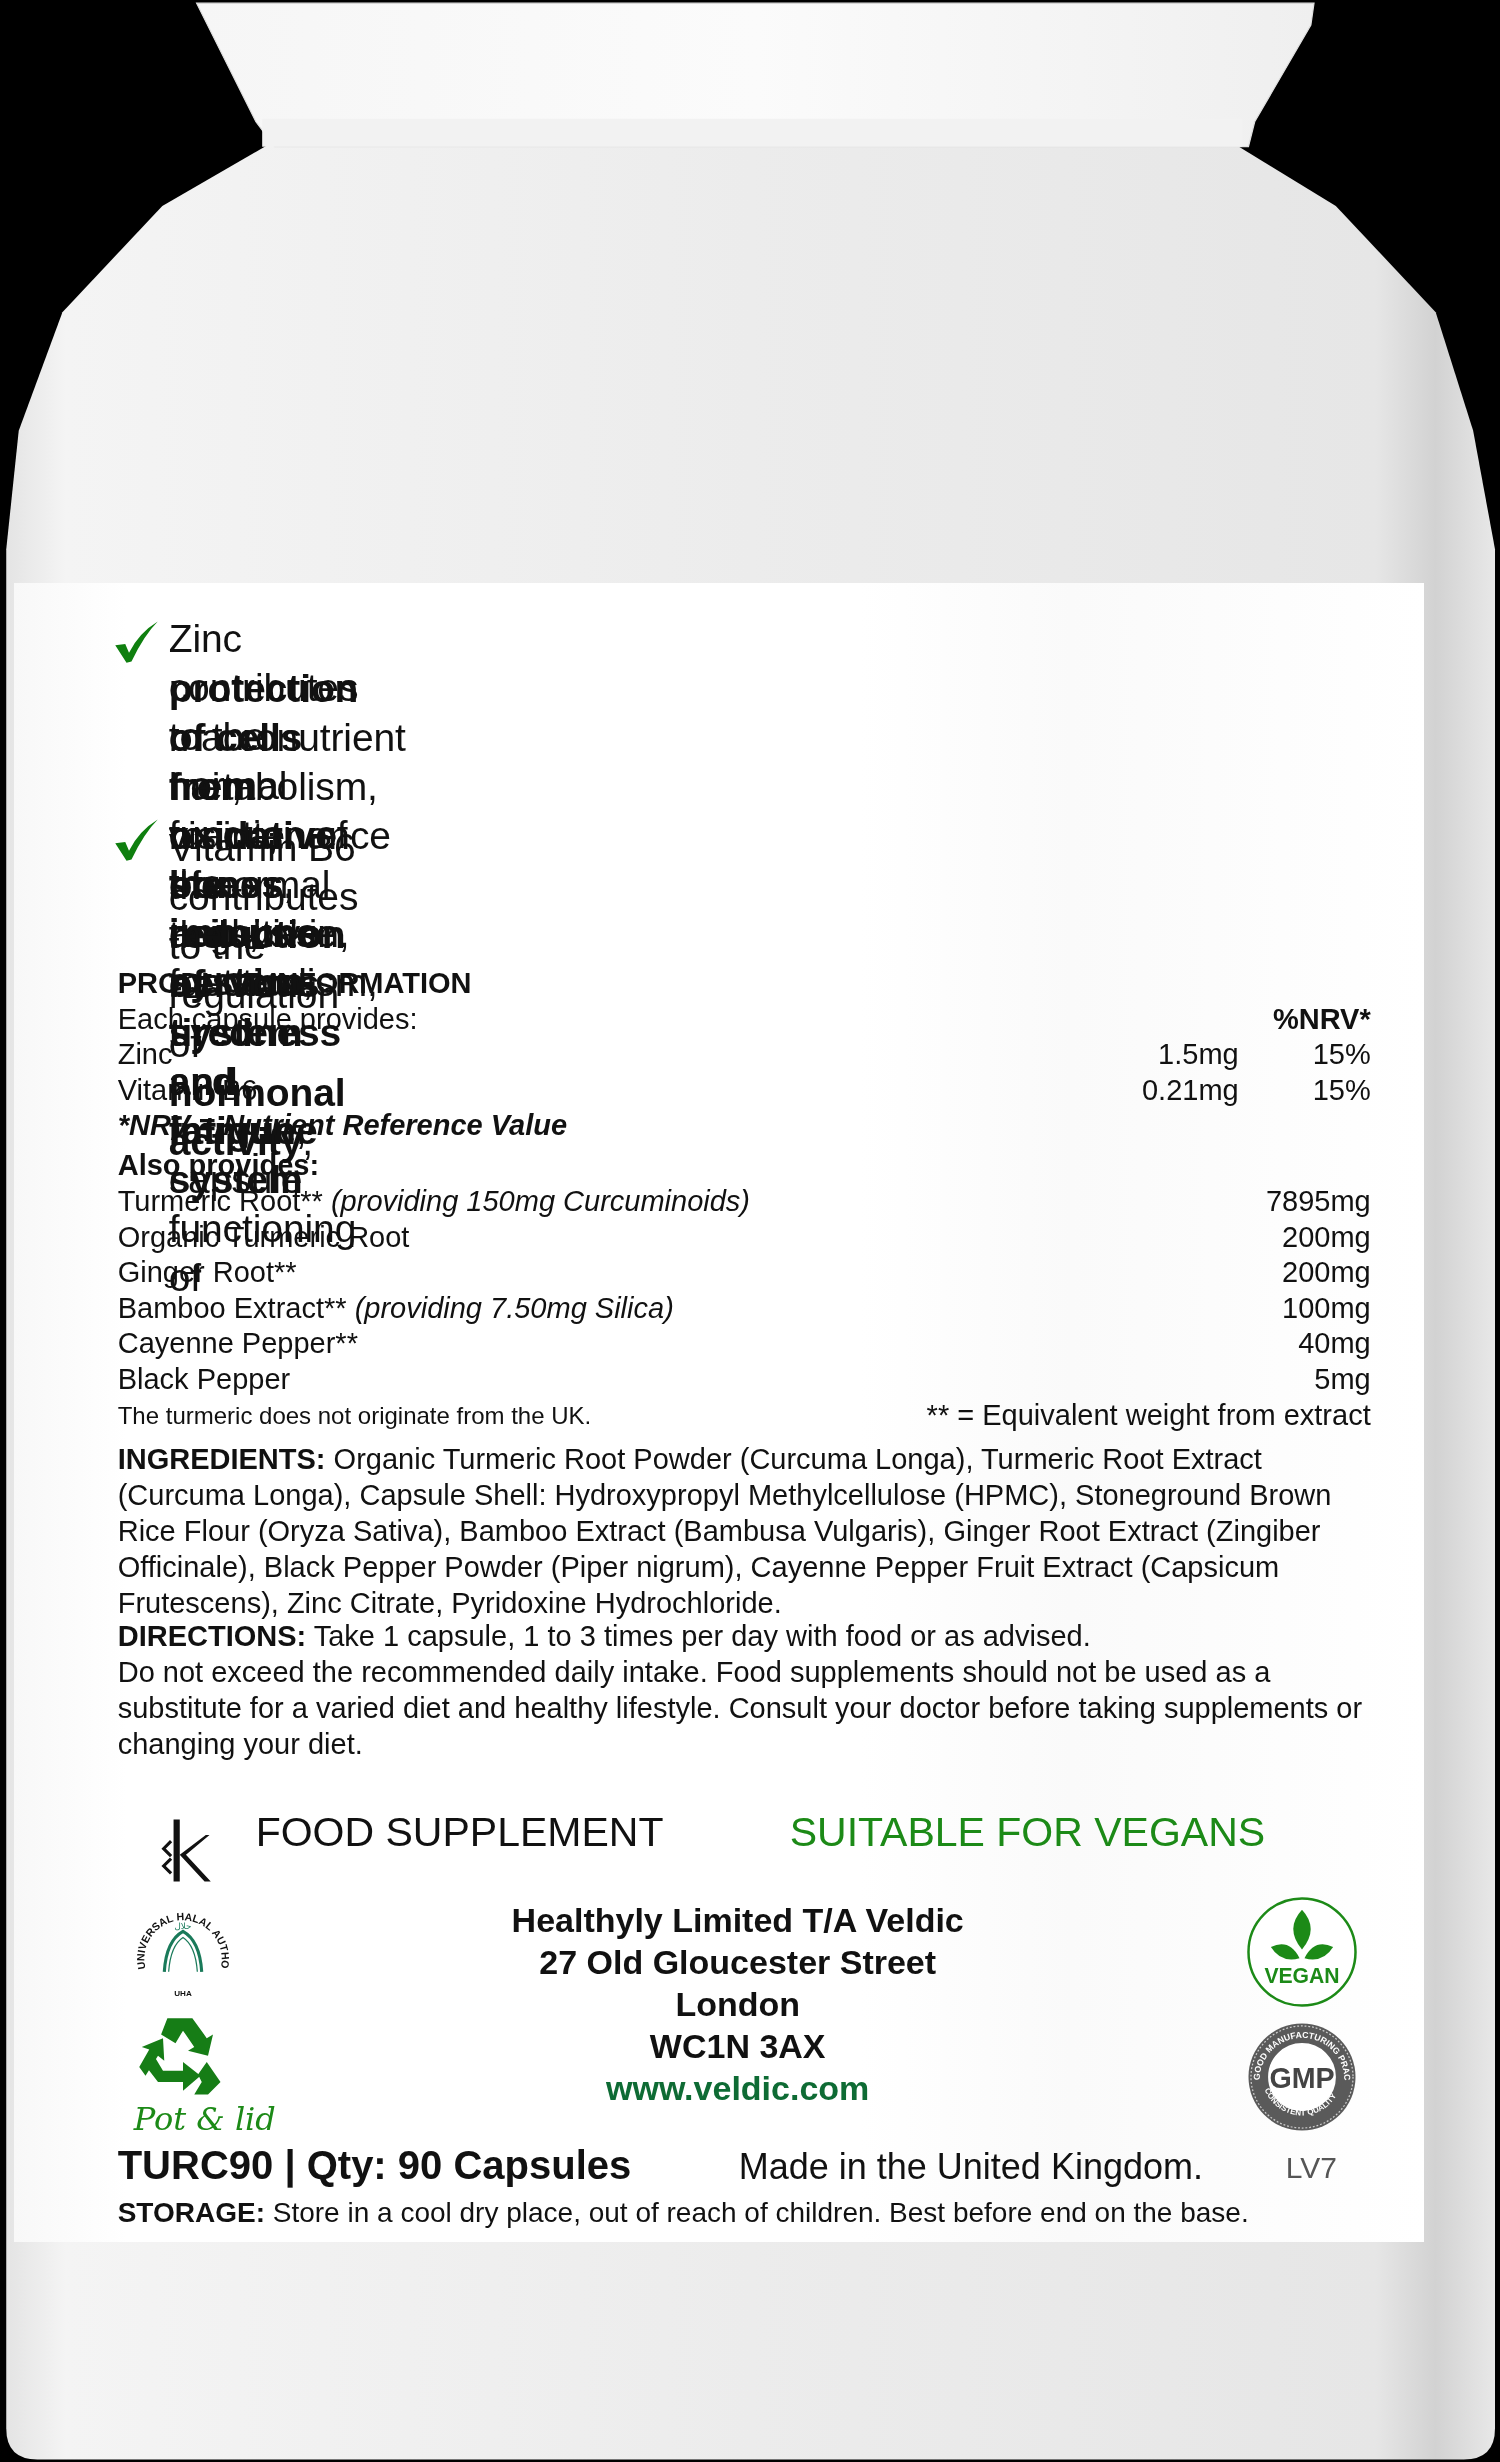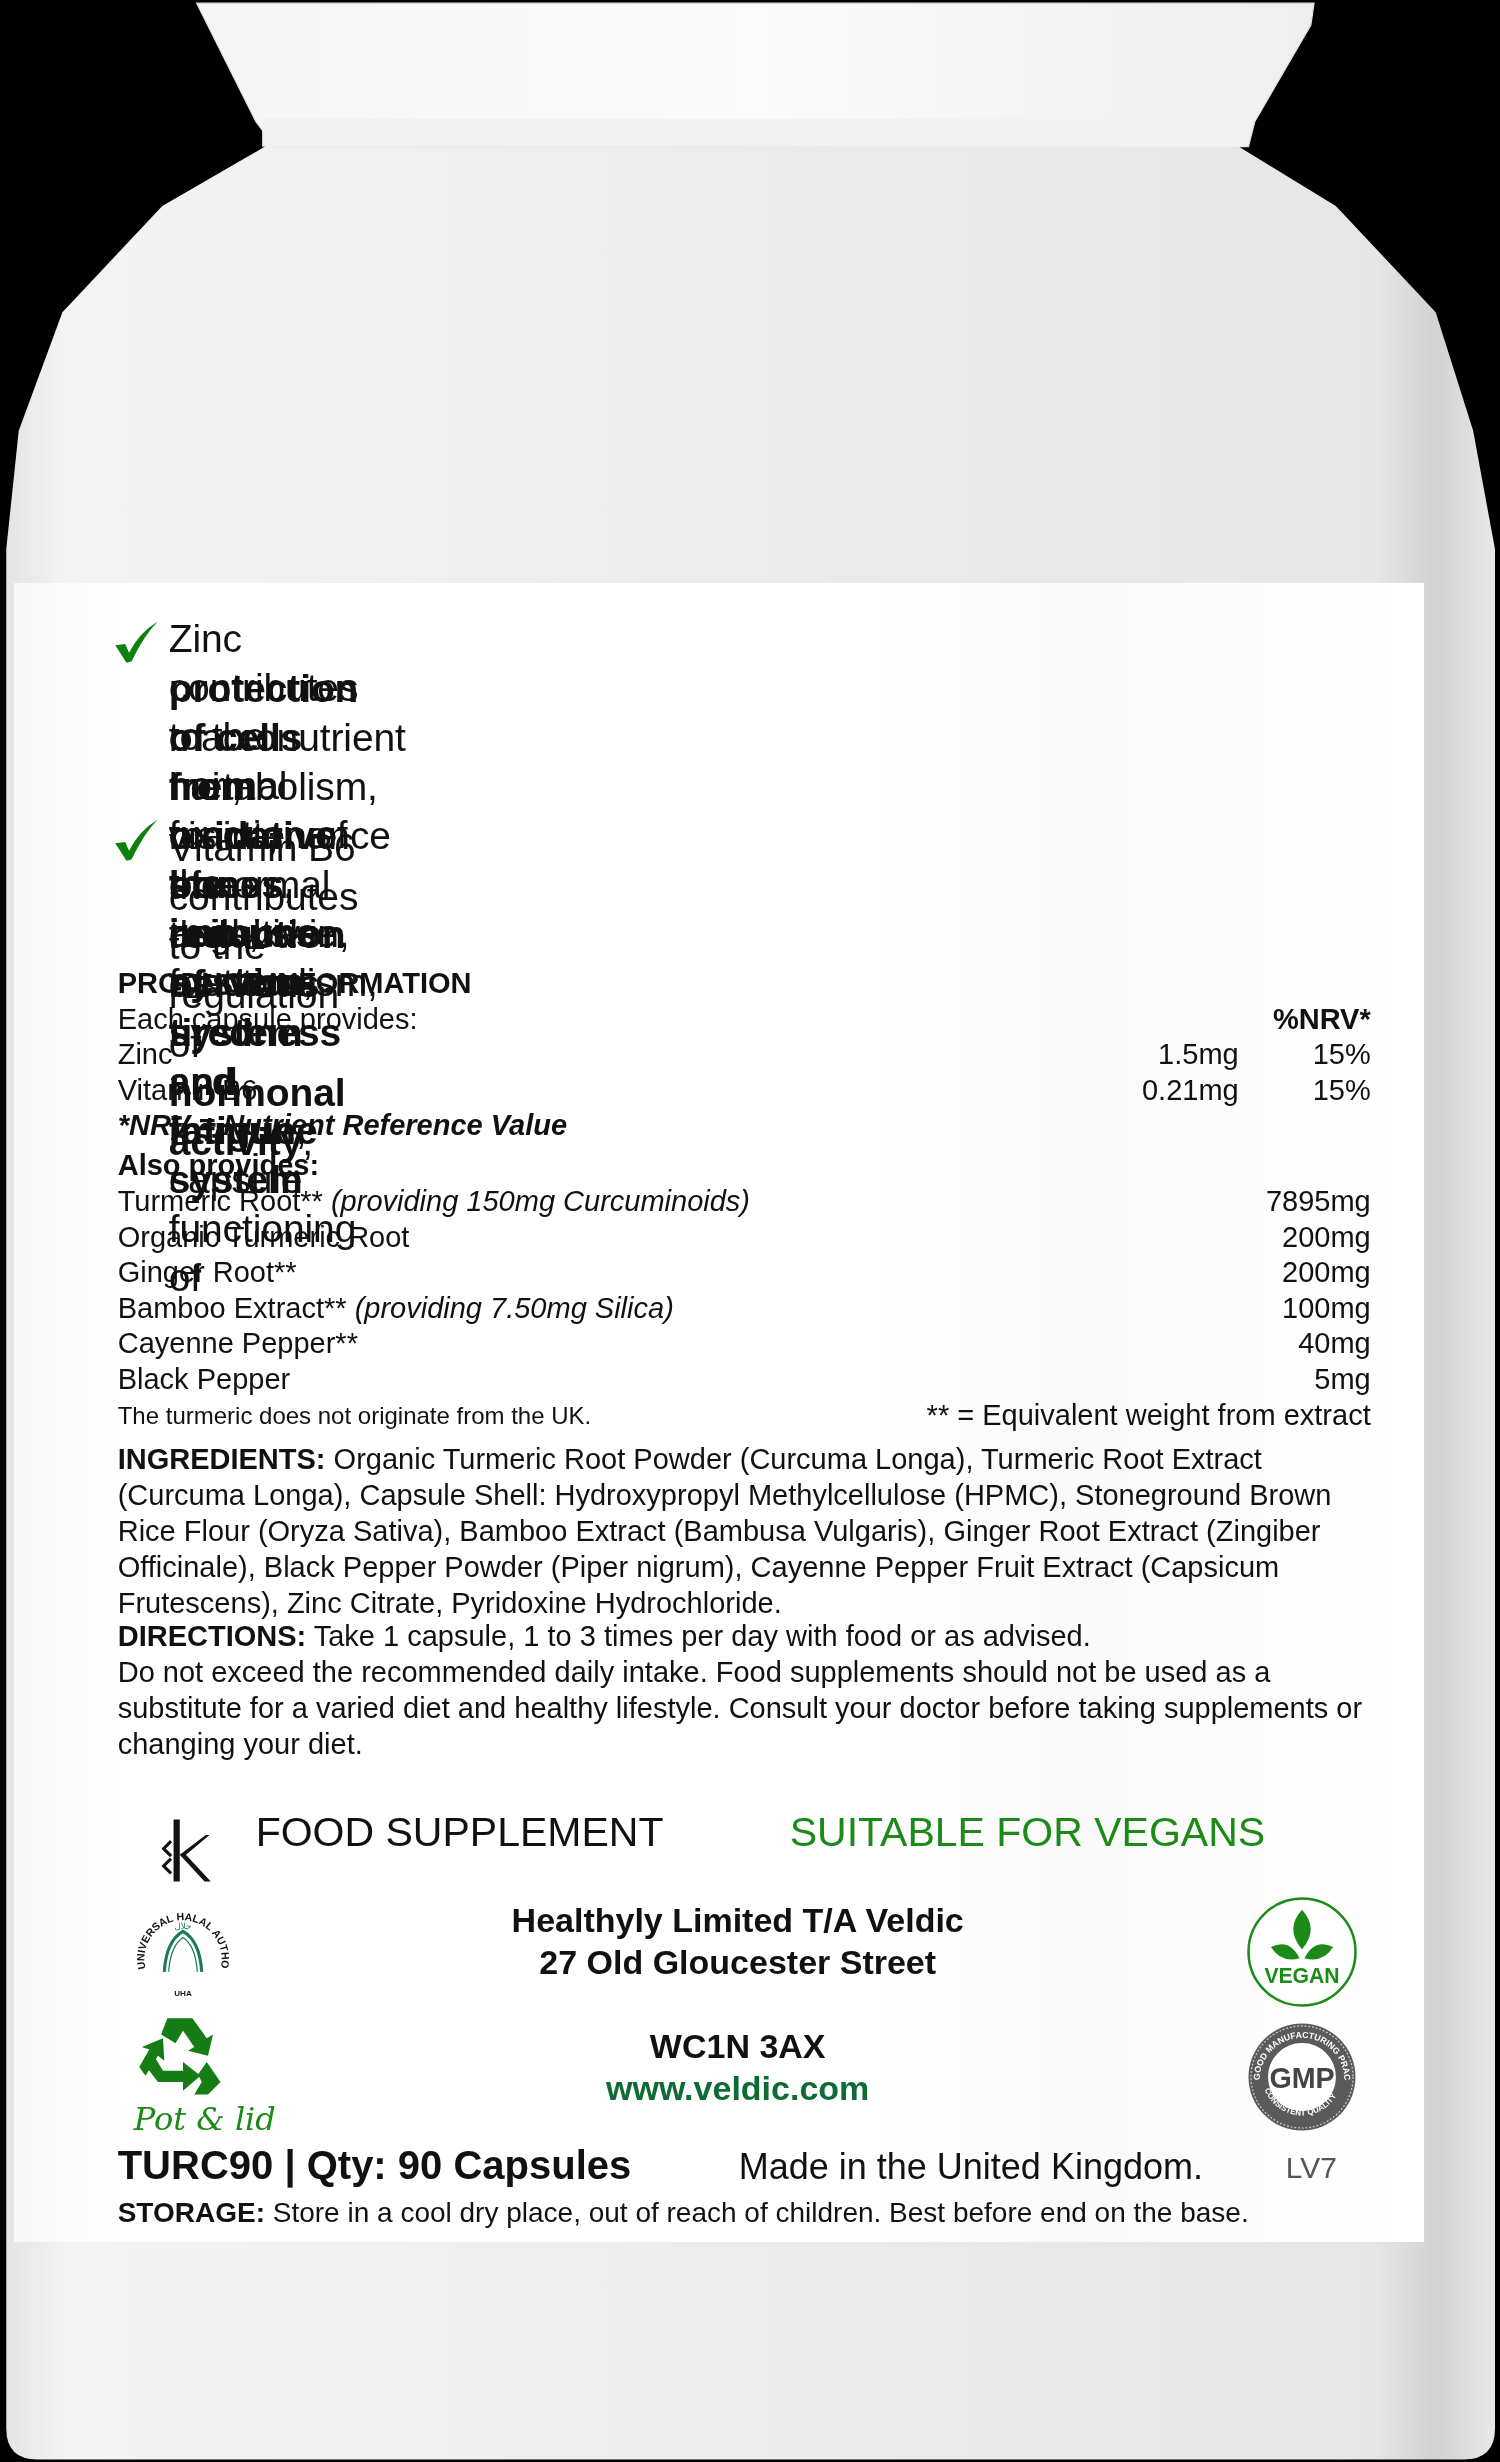--- a/index.html
+++ b/index.html
@@ -146,20 +146,21 @@
       <path d="M55 8 L95 8 L118 40 L128 34 L120 68 L88 60 L98 54 L80 28 L68 48 L45 34 Z"></path>
       <path d="M10 80 L30 48 L40 56 L38 20 L4 34 L16 38 L0 66 Z" transform="translate(10,20)"></path>
       <path d="M40 110 L80 110 L80 124 L108 100 L80 78 L80 92 L48 92 L36 72 L20 84 Z"></path>
       <path d="M118 78 L140 110 L120 130 L98 130 L110 110 L104 98 Z"></path>
     </g>
   </svg>
   <div class="abs green it" style="left:120px; top:1523px; font-family:'DejaVu Serif', serif; font-size:32px; line-height:27.5px;">Pot &amp; lid</div>
 
   <div class="addr" style="top:1317px">Healthyly Limited T/A Veldic</div>
   <div class="addr" style="top:1359px">27 Old Gloucester Street</div>
+  <div class="addr" style="top:1401px">London</div>
   <div class="addr" style="top:1443px">WC1N 3AX</div>
   <a class="addr web-green" style="top:1485px; text-decoration:none;">www.veldic.com</a>
 
   <svg class="logo" style="left:1232px; top:1313px;" width="112" height="112" viewBox="0 0 180 180">
     <circle cx="90" cy="90" r="86" stroke="#1c8a17" stroke-width="4" fill="#fff"></circle>
     <path d="M90 22 Q118 52 90 86 Q62 52 90 22 Z" fill="#1c8a17"></path>
     <path d="M40 82 Q70 68 86 100 Q56 108 40 82 Z" fill="#1c8a17"></path>
     <path d="M140 82 Q110 68 94 100 Q124 108 140 82 Z" fill="#1c8a17"></path>
     <text x="90" y="140" text-anchor="middle" font-family="Liberation Sans, sans-serif" font-weight="bold" font-size="34" fill="#1c8a17">VEGAN</text>
   </svg>

